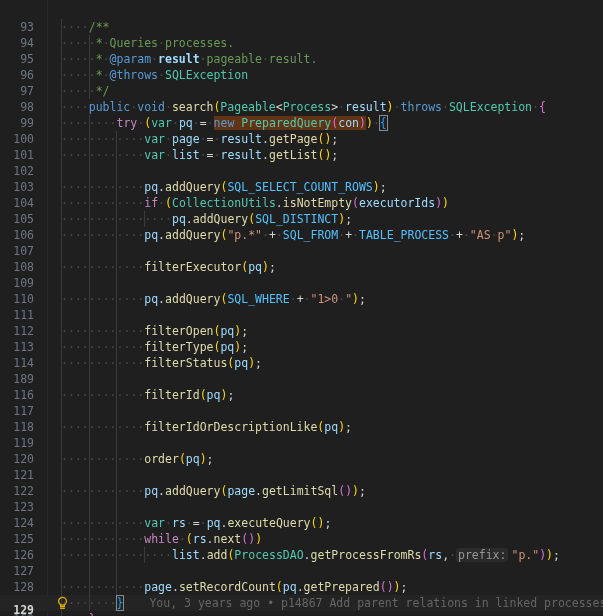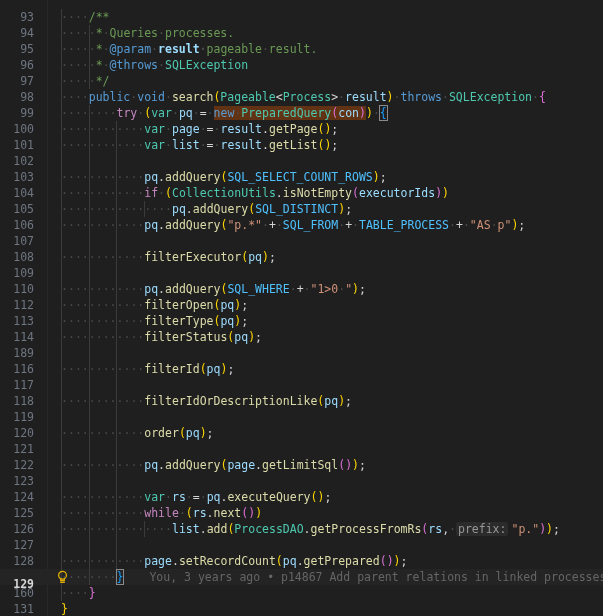--- a/index.html
+++ b/index.html
@@ -1,21 +1,21 @@
 <!DOCTYPE html>
 <html style="--bg: #1f1f1f; --divider: #292929; --gutter: #6e7681; --gutterActive: #d7d7d7; --activeLine: #242424; --guide: #3b3b3b; --wsdot: #4b4b4b; --cm: #6A9955; --kw: #569CD6; --ctrl: #C586C0; --type: #4EC9B0; --fn: #DCDCAA; --varc: #9CDCFE; --constc: #4FC1FF; --str: #CE9178; --op: #D4D4D4; --b1: #FFD700; --b2: #DA70D6; --b3: #179FFF; --find: #613214; --matchBorder: #8a8a8a; --blame: #656565; --hintFg: #969696; --hintBg: #2b2b2b; --bulb: #DFAE00;"><head>
 <meta charset="utf-8">
 <style>
   html,body{margin:0;padding:0;background:#181818;}
   #editor{
     position:relative;
     width:603px;height:616px;
     overflow:hidden;
     box-sizing:border-box;
-    padding-top:9px;
+    padding-top:19px;
     background:var(--bg,#1f1f1f);
     font-family:"DejaVu Sans Mono","Liberation Mono",monospace;
     font-size:11.5px;
     line-height:16px;
     cursor:text;
   }
   #editor::before{ 
     content:"";position:absolute;left:47px;top:0;bottom:0;width:1px;
     background:var(--divider);
   }
@@ -68,20 +68,21 @@
     <div class="row"><div class="guide" style="left: 61px;"></div><div class="guide" style="left: 88.68px;"></div><div class="guide" style="left: 116.36px;"></div><span class="lnum">101</span><span class="lc"><span class="tk ws"><span class="ws">·</span><span class="ws">·</span><span class="ws">·</span><span class="ws">·</span><span class="ws">·</span><span class="ws">·</span><span class="ws">·</span><span class="ws">·</span><span class="ws">·</span><span class="ws">·</span><span class="ws">·</span><span class="ws">·</span></span><span class="tk type">var<span class="ws">·</span></span><span class="tk var">list<span class="ws">·</span></span><span class="tk op">=<span class="ws">·</span></span><span class="tk var">result</span><span class="tk op">.</span><span class="tk fn">getList</span><span class="tk b1">(</span><span class="tk b1">)</span><span class="tk op">;</span></span></div>
     <div class="row"><div class="guide" style="left: 61px;"></div><div class="guide" style="left: 88.68px;"></div><div class="guide" style="left: 116.36px;"></div><span class="lnum">102</span><span class="lc"></span></div>
     <div class="row"><div class="guide" style="left: 61px;"></div><div class="guide" style="left: 88.68px;"></div><div class="guide" style="left: 116.36px;"></div><span class="lnum">103</span><span class="lc"><span class="tk ws"><span class="ws">·</span><span class="ws">·</span><span class="ws">·</span><span class="ws">·</span><span class="ws">·</span><span class="ws">·</span><span class="ws">·</span><span class="ws">·</span><span class="ws">·</span><span class="ws">·</span><span class="ws">·</span><span class="ws">·</span></span><span class="tk var">pq</span><span class="tk op">.</span><span class="tk fn">addQuery</span><span class="tk b1">(</span><span class="tk const">SQL_SELECT_COUNT_ROWS</span><span class="tk b1">)</span><span class="tk op">;</span></span></div>
     <div class="row"><div class="guide" style="left: 61px;"></div><div class="guide" style="left: 88.68px;"></div><div class="guide" style="left: 116.36px;"></div><span class="lnum">104</span><span class="lc"><span class="tk ws"><span class="ws">·</span><span class="ws">·</span><span class="ws">·</span><span class="ws">·</span><span class="ws">·</span><span class="ws">·</span><span class="ws">·</span><span class="ws">·</span><span class="ws">·</span><span class="ws">·</span><span class="ws">·</span><span class="ws">·</span></span><span class="tk ctrl">if<span class="ws">·</span></span><span class="tk b1">(</span><span class="tk type">CollectionUtils</span><span class="tk op">.</span><span class="tk fn">isNotEmpty</span><span class="tk b2">(</span><span class="tk var">executorIds</span><span class="tk b2">)</span><span class="tk b1">)</span></span></div>
     <div class="row"><div class="guide" style="left: 61px;"></div><div class="guide" style="left: 88.68px;"></div><div class="guide" style="left: 116.36px;"></div><div class="guide" style="left: 144.04px;"></div><span class="lnum">105</span><span class="lc"><span class="tk ws"><span class="ws">·</span><span class="ws">·</span><span class="ws">·</span><span class="ws">·</span><span class="ws">·</span><span class="ws">·</span><span class="ws">·</span><span class="ws">·</span><span class="ws">·</span><span class="ws">·</span><span class="ws">·</span><span class="ws">·</span><span class="ws">·</span><span class="ws">·</span><span class="ws">·</span><span class="ws">·</span></span><span class="tk var">pq</span><span class="tk op">.</span><span class="tk fn">addQuery</span><span class="tk b1">(</span><span class="tk const">SQL_DISTINCT</span><span class="tk b1">)</span><span class="tk op">;</span></span></div>
     <div class="row"><div class="guide" style="left: 61px;"></div><div class="guide" style="left: 88.68px;"></div><div class="guide" style="left: 116.36px;"></div><span class="lnum">106</span><span class="lc"><span class="tk ws"><span class="ws">·</span><span class="ws">·</span><span class="ws">·</span><span class="ws">·</span><span class="ws">·</span><span class="ws">·</span><span class="ws">·</span><span class="ws">·</span><span class="ws">·</span><span class="ws">·</span><span class="ws">·</span><span class="ws">·</span></span><span class="tk var">pq</span><span class="tk op">.</span><span class="tk fn">addQuery</span><span class="tk b1">(</span><span class="tk str">"p.*"</span><span class="tk ws"><span class="ws">·</span></span><span class="tk op">+<span class="ws">·</span></span><span class="tk const">SQL_FROM<span class="ws">·</span></span><span class="tk op">+<span class="ws">·</span></span><span class="tk const">TABLE_PROCESS<span class="ws">·</span></span><span class="tk op">+<span class="ws">·</span></span><span class="tk str">"AS<span class="ws">·</span>p"</span><span class="tk b1">)</span><span class="tk op">;</span></span></div>
     <div class="row"><div class="guide" style="left: 61px;"></div><div class="guide" style="left: 88.68px;"></div><div class="guide" style="left: 116.36px;"></div><span class="lnum">107</span><span class="lc"></span></div>
     <div class="row"><div class="guide" style="left: 61px;"></div><div class="guide" style="left: 88.68px;"></div><div class="guide" style="left: 116.36px;"></div><span class="lnum">108</span><span class="lc"><span class="tk ws"><span class="ws">·</span><span class="ws">·</span><span class="ws">·</span><span class="ws">·</span><span class="ws">·</span><span class="ws">·</span><span class="ws">·</span><span class="ws">·</span><span class="ws">·</span><span class="ws">·</span><span class="ws">·</span><span class="ws">·</span></span><span class="tk fn">filterExecutor</span><span class="tk b1">(</span><span class="tk var">pq</span><span class="tk b1">)</span><span class="tk op">;</span></span></div>
     <div class="row"><div class="guide" style="left: 61px;"></div><div class="guide" style="left: 88.68px;"></div><div class="guide" style="left: 116.36px;"></div><span class="lnum">109</span><span class="lc"></span></div>
     <div class="row"><div class="guide" style="left: 61px;"></div><div class="guide" style="left: 88.68px;"></div><div class="guide" style="left: 116.36px;"></div><span class="lnum">110</span><span class="lc"><span class="tk ws"><span class="ws">·</span><span class="ws">·</span><span class="ws">·</span><span class="ws">·</span><span class="ws">·</span><span class="ws">·</span><span class="ws">·</span><span class="ws">·</span><span class="ws">·</span><span class="ws">·</span><span class="ws">·</span><span class="ws">·</span></span><span class="tk var">pq</span><span class="tk op">.</span><span class="tk fn">addQuery</span><span class="tk b1">(</span><span class="tk const">SQL_WHERE<span class="ws">·</span></span><span class="tk op">+<span class="ws">·</span></span><span class="tk str">"1&gt;0<span class="ws">·</span>"</span><span class="tk b1">)</span><span class="tk op">;</span></span></div>
+    <div class="row"><div class="guide" style="left: 61px;"></div><div class="guide" style="left: 88.68px;"></div><div class="guide" style="left: 116.36px;"></div><span class="lnum">111</span><span class="lc"></span></div>
     <div class="row"><div class="guide" style="left: 61px;"></div><div class="guide" style="left: 88.68px;"></div><div class="guide" style="left: 116.36px;"></div><span class="lnum">112</span><span class="lc"><span class="tk ws"><span class="ws">·</span><span class="ws">·</span><span class="ws">·</span><span class="ws">·</span><span class="ws">·</span><span class="ws">·</span><span class="ws">·</span><span class="ws">·</span><span class="ws">·</span><span class="ws">·</span><span class="ws">·</span><span class="ws">·</span></span><span class="tk fn">filterOpen</span><span class="tk b1">(</span><span class="tk var">pq</span><span class="tk b1">)</span><span class="tk op">;</span></span></div>
     <div class="row"><div class="guide" style="left: 61px;"></div><div class="guide" style="left: 88.68px;"></div><div class="guide" style="left: 116.36px;"></div><span class="lnum">113</span><span class="lc"><span class="tk ws"><span class="ws">·</span><span class="ws">·</span><span class="ws">·</span><span class="ws">·</span><span class="ws">·</span><span class="ws">·</span><span class="ws">·</span><span class="ws">·</span><span class="ws">·</span><span class="ws">·</span><span class="ws">·</span><span class="ws">·</span></span><span class="tk fn">filterType</span><span class="tk b1">(</span><span class="tk var">pq</span><span class="tk b1">)</span><span class="tk op">;</span></span></div>
     <div class="row"><div class="guide" style="left: 61px;"></div><div class="guide" style="left: 88.68px;"></div><div class="guide" style="left: 116.36px;"></div><span class="lnum">114</span><span class="lc"><span class="tk ws"><span class="ws">·</span><span class="ws">·</span><span class="ws">·</span><span class="ws">·</span><span class="ws">·</span><span class="ws">·</span><span class="ws">·</span><span class="ws">·</span><span class="ws">·</span><span class="ws">·</span><span class="ws">·</span><span class="ws">·</span></span><span class="tk fn">filterStatus</span><span class="tk b1">(</span><span class="tk var">pq</span><span class="tk b1">)</span><span class="tk op">;</span></span></div>
     <div class="row"><div class="guide" style="left: 61px;"></div><div class="guide" style="left: 88.68px;"></div><div class="guide" style="left: 116.36px;"></div><span class="lnum">189</span><span class="lc"></span></div>
     <div class="row"><div class="guide" style="left: 61px;"></div><div class="guide" style="left: 88.68px;"></div><div class="guide" style="left: 116.36px;"></div><span class="lnum">116</span><span class="lc"><span class="tk ws"><span class="ws">·</span><span class="ws">·</span><span class="ws">·</span><span class="ws">·</span><span class="ws">·</span><span class="ws">·</span><span class="ws">·</span><span class="ws">·</span><span class="ws">·</span><span class="ws">·</span><span class="ws">·</span><span class="ws">·</span></span><span class="tk fn">filterId</span><span class="tk b1">(</span><span class="tk var">pq</span><span class="tk b1">)</span><span class="tk op">;</span></span></div>
     <div class="row"><div class="guide" style="left: 61px;"></div><div class="guide" style="left: 88.68px;"></div><div class="guide" style="left: 116.36px;"></div><span class="lnum">117</span><span class="lc"></span></div>
     <div class="row"><div class="guide" style="left: 61px;"></div><div class="guide" style="left: 88.68px;"></div><div class="guide" style="left: 116.36px;"></div><span class="lnum">118</span><span class="lc"><span class="tk ws"><span class="ws">·</span><span class="ws">·</span><span class="ws">·</span><span class="ws">·</span><span class="ws">·</span><span class="ws">·</span><span class="ws">·</span><span class="ws">·</span><span class="ws">·</span><span class="ws">·</span><span class="ws">·</span><span class="ws">·</span></span><span class="tk fn">filterIdOrDescriptionLike</span><span class="tk b1">(</span><span class="tk var">pq</span><span class="tk b1">)</span><span class="tk op">;</span></span></div>
     <div class="row"><div class="guide" style="left: 61px;"></div><div class="guide" style="left: 88.68px;"></div><div class="guide" style="left: 116.36px;"></div><span class="lnum">119</span><span class="lc"></span></div>
     <div class="row"><div class="guide" style="left: 61px;"></div><div class="guide" style="left: 88.68px;"></div><div class="guide" style="left: 116.36px;"></div><span class="lnum">120</span><span class="lc"><span class="tk ws"><span class="ws">·</span><span class="ws">·</span><span class="ws">·</span><span class="ws">·</span><span class="ws">·</span><span class="ws">·</span><span class="ws">·</span><span class="ws">·</span><span class="ws">·</span><span class="ws">·</span><span class="ws">·</span><span class="ws">·</span></span><span class="tk fn">order</span><span class="tk b1">(</span><span class="tk var">pq</span><span class="tk b1">)</span><span class="tk op">;</span></span></div>
     <div class="row"><div class="guide" style="left: 61px;"></div><div class="guide" style="left: 88.68px;"></div><div class="guide" style="left: 116.36px;"></div><span class="lnum">121</span><span class="lc"></span></div>

